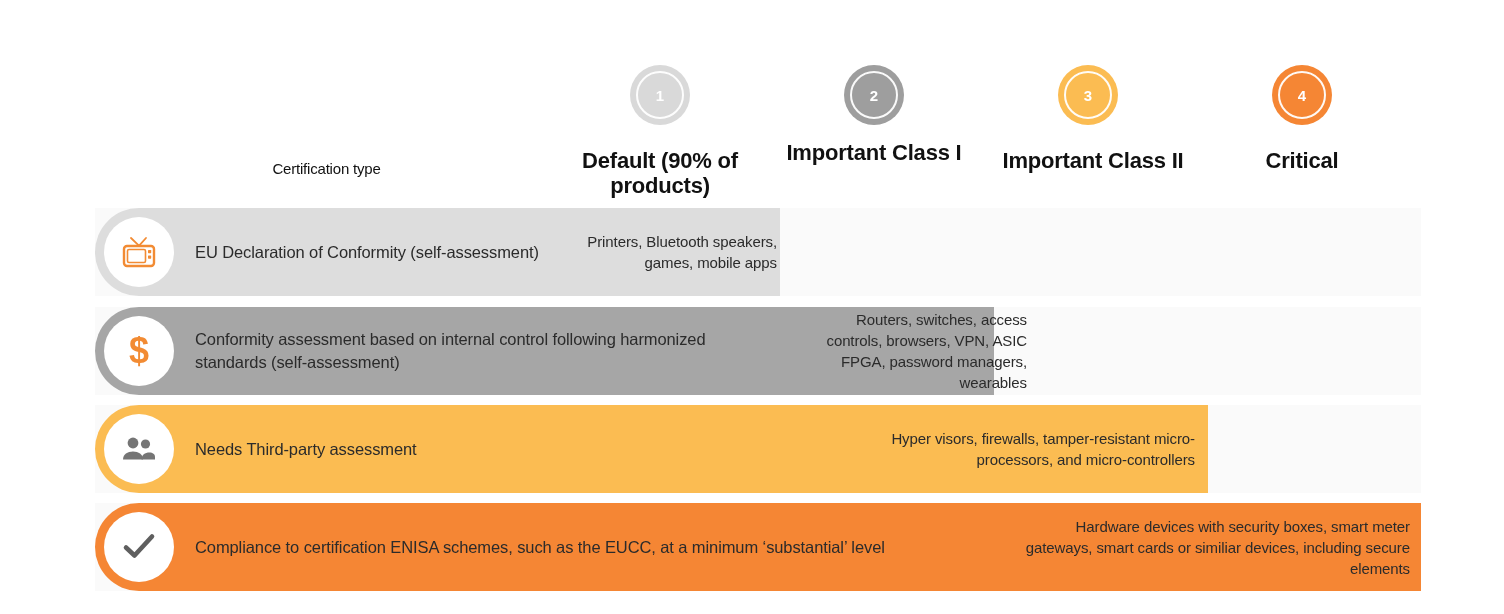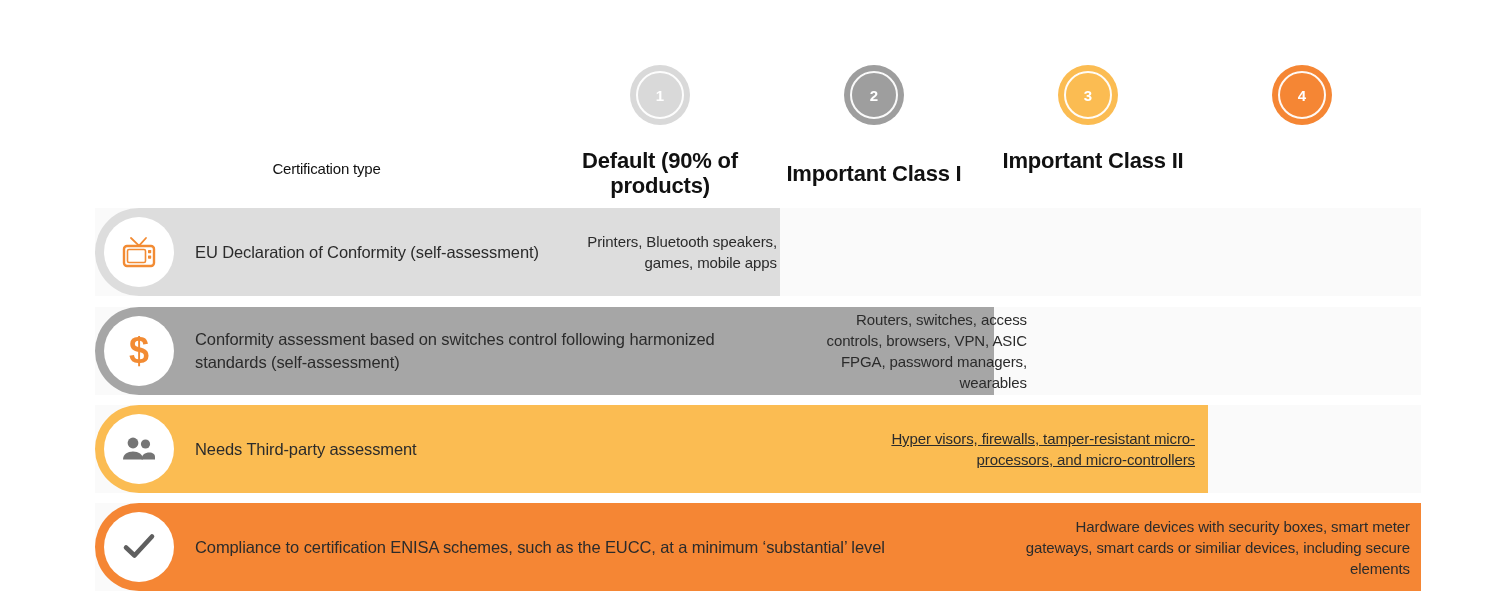--- a/index.html
+++ b/index.html
@@ -82,22 +82,23 @@
   <div class="badge" style="left:1058px;top:65px;background:#fbbc52;">
     <div class="ring">3</div>
   </div>
   <div class="badge" style="left:1272px;top:65px;background:#f58634;">
     <div class="ring">4</div>
   </div>
 
   <div class="cert-head">Certification type</div>
 
   <div class="col-head" style="left:570px;top:148px;width:180px;">Default (90% of products)</div>
-  <div class="col-head" style="left:784px;top:161px;width:180px;">Important Class I</div>
+  <div class="col-head" style="left:784px;top:140px;width:180px;">Important Class I</div>
   <div class="col-head" style="left:998px;top:148px;width:190px;">Important Class II</div>
+  <div class="col-head" style="left:1212px;top:148px;width:180px;">Critical</div>
 
   <div class="row" style="top:208px;">
     <div class="track"></div>
     <div class="fill" style="width:685px;background:#dddddd;"></div>
     <div class="icon-circle">
       <svg width="38" height="34" viewBox="0 0 38 34" aria-hidden="true">
         <path d="M11 3 L18.4 10.2" stroke="#f28b33" stroke-width="1.8" fill="none" stroke-linecap="round"></path>
         <path d="M26 3 L19.6 10.2" stroke="#f28b33" stroke-width="1.8" fill="none" stroke-linecap="round"></path>
         <rect x="4" y="11" width="30" height="20" rx="3" ry="3" fill="none" stroke="#f28b33" stroke-width="2.4"></rect>
         <rect x="7.5" y="14.5" width="18" height="13" rx="1.5" ry="1.5" fill="none" stroke="#f28b33" stroke-width="1.6"></rect>
@@ -108,37 +109,37 @@
     <div class="row-label" style="left:100px;width:430px;">EU Declaration of Conformity (self-assessment)</div>
     <div class="cat-text" style="left:468px;width:214px;">Printers, Bluetooth speakers, games, mobile apps</div>
   </div>
 
   <div class="row" style="top:307px;">
     <div class="track"></div>
     <div class="fill" style="width:899px;background:#a6a6a6;"></div>
     <div class="icon-circle">
       <span class="dollar">$</span>
     </div>
-    <div class="row-label" style="left:100px;width:560px;">Conformity assessment based on switches control following harmonized standards (self-assessment)</div>
+    <div class="row-label" style="left:100px;width:560px;">Conformity assessment based on internal control following harmonized standards (self-assessment)</div>
     <div class="cat-text" style="left:682px;width:214px;margin-left:36px;">Routers, switches, access controls, browsers, VPN, ASIC FPGA, password managers, wearables</div>
   </div>
 
   <div class="row" style="top:405px;">
     <div class="track"></div>
     <div class="fill" style="width:1113px;background:#fbbc52;"></div>
     <div class="icon-circle">
       <svg width="38" height="30" viewBox="0 0 38 30" aria-hidden="true">
         <circle cx="13" cy="9" r="5.4" fill="#757575"></circle>
         <circle cx="25.5" cy="10" r="4.6" fill="#757575"></circle>
         <path d="M3 25.5c0-5.1 4.5-8 10-8s10 2.9 10 8z" fill="#757575"></path>
         <path d="M21.5 25.5c0-4.4 3.4-7 8-7 3.2 0 5.5 1.6 5.5 4.6v2.4z" fill="#757575"></path>
       </svg>
     </div>
     <div class="row-label" style="left:100px;width:480px;">Needs Third-party assessment</div>
-    <div class="cat-text" style="left:770px;width:330px;text-decoration:underline;">Hyper visors, firewalls, tamper-resistant micro-processors, and micro-controllers</div>
+    <div class="cat-text" style="left:770px;width:330px;">Hyper visors, firewalls, tamper-resistant micro-processors, and micro-controllers</div>
   </div>
 
   <div class="row" style="top:503px;">
     <div class="track"></div>
     <div class="fill" style="width:1326px;background:#f58634;"></div>
     <div class="icon-circle">
       <svg width="36" height="30" viewBox="0 0 36 30" aria-hidden="true">
         <path d="M5 15.5 L13.5 23.5 L31 4.5" stroke="#5f5f5f" stroke-width="4.6" fill="none" stroke-linecap="round" stroke-linejoin="round"></path>
       </svg>
     </div>

